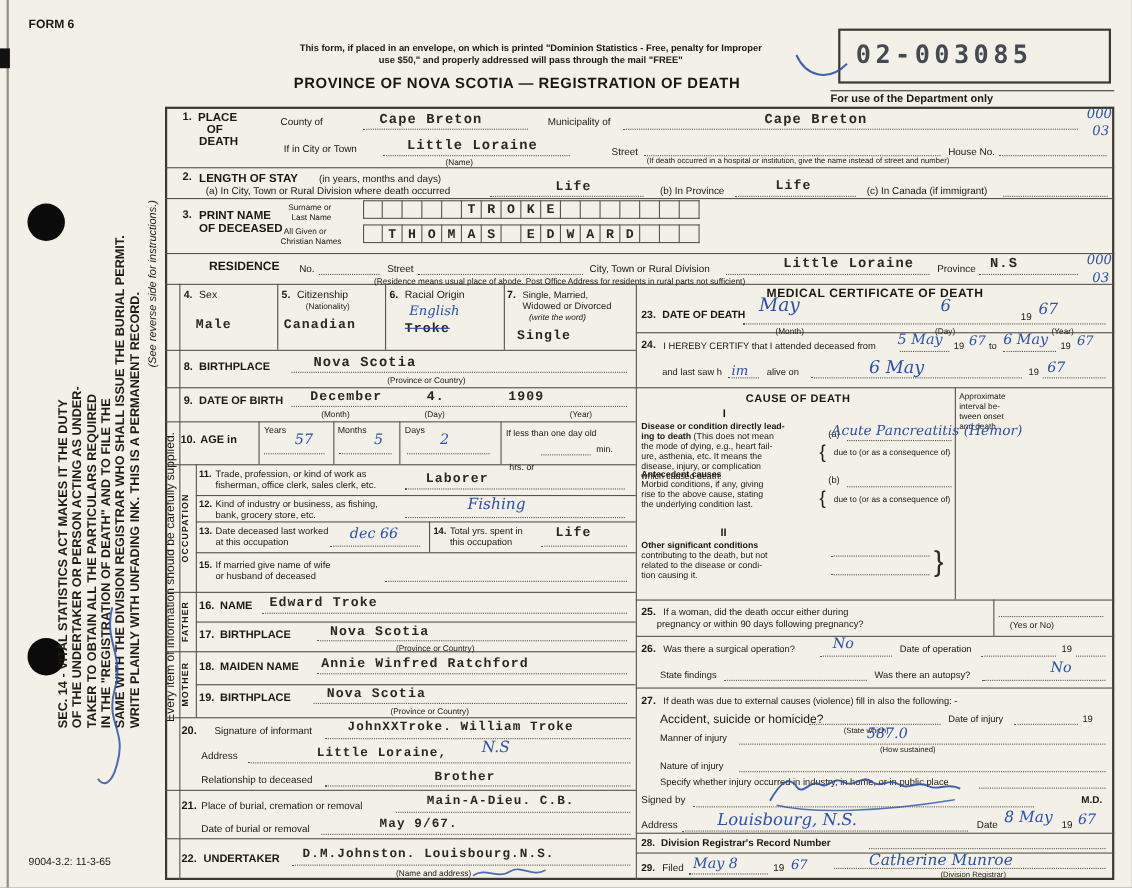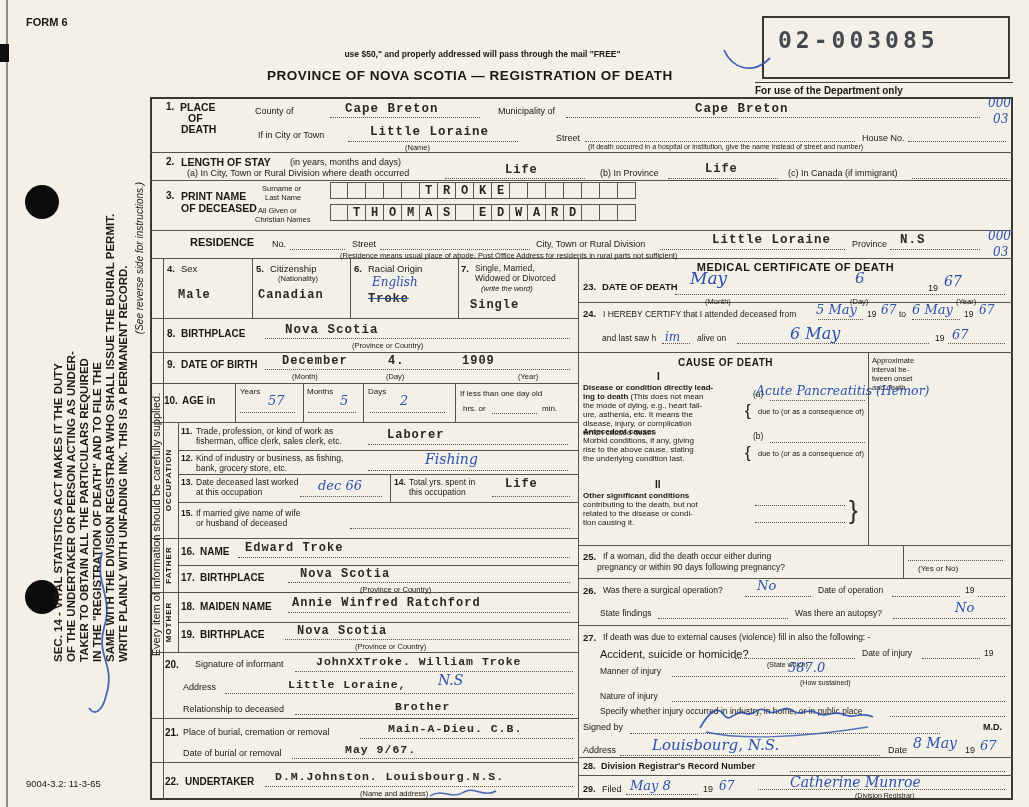--- a/index.html
+++ b/index.html
@@ -35,24 +35,25 @@
 
   <div class="abs" style="left:6px;top:0;width:2px;height:807px;background:#3c3c3c;opacity:.55"></div>
   <div class="abs" style="left:0;top:44px;width:9px;height:18px;background:#111"></div>
 
   <div class="abs b" style="left:26px;top:16px;font-size:11px">FORM 6</div>
   <div class="abs" style="left:26px;top:778px;font-size:9.5px">9004-3.2: 11-3-65</div>
 
   <div class="hole" style="left:25px;top:185px"></div>
   <div class="hole" style="left:25px;top:580px"></div>
 
+  <div class="abs b c" style="left:215px;top:38px;width:535px;font-size:8.5px">This form, if placed in an envelope, on which is printed "Dominion Statistics - Free, penalty for Improper</div>
   <div class="abs b c" style="left:215px;top:49px;width:535px;font-size:8.5px">use $50," and properly addressed will pass through the mail "FREE"</div>
   <div class="abs b c" style="left:220px;top:68px;width:500px;font-size:13.5px;letter-spacing:.5px">PROVINCE OF NOVA SCOTIA — REGISTRATION OF DEATH</div>
 
-  <div class="formbox" style="left:762px;top:16px;width:248px;height:63px">
+  <div class="formbox" style="left:762px;top:26px;width:248px;height:50px">
     <div class="abs b" style="left:14px;top:9px;font-size:23px;letter-spacing:4px;color:#454a52;font-family:'DejaVu Sans Mono',monospace">02-003085</div>
   </div>
   <div class="abs" style="left:755px;top:82px;width:258px;border-top:1.5px solid #3c372f">
     <div class="b" style="text-align:left;font-size:10px;padding:2px 4px 0 0">For use of the Department only</div>
   </div>
 
   <div class="rot b" style="left:-184px;top:348px;width:550px;height:78px;font-size:11.5px;line-height:13px;color:#201c15">
     <div>SEC. 14 - VITAL STATISTICS ACT MAKES IT THE DUTY</div>
     <div>OF THE UNDERTAKER OR PERSON ACTING AS UNDER-</div>
     <div>TAKER TO OBTAIN ALL THE PARTICULARS REQUIRED</div>
@@ -242,21 +243,21 @@
   <div class="abs" style="left:240px;top:387px;font-size:8px">Years</div>
   <div class="abs hw" style="left:268px;top:393px;font-size:13px">57</div>
   <div class="fl" style="left:240px;top:412px;width:55px"></div>
   <div class="abs" style="left:307px;top:387px;font-size:8px">Months</div>
   <div class="abs hw" style="left:340px;top:393px;font-size:13px">5</div>
   <div class="fl" style="left:308px;top:412px;width:48px"></div>
   <div class="abs" style="left:368px;top:387px;font-size:8px">Days</div>
   <div class="abs hw" style="left:400px;top:393px;font-size:13px">2</div>
   <div class="fl" style="left:370px;top:412px;width:75px"></div>
   <div class="abs" style="left:460px;top:389px;font-size:8px">If less than one day old</div>
-  <div class="abs" style="left:463px;top:404px;font-size:8px">hrs. or</div>
+  <div class="abs" style="left:463px;top:420px;font-size:8px">hrs. or</div>
   <div class="fl" style="left:492px;top:413px;width:45px"></div>
   <div class="abs" style="left:542px;top:404px;font-size:8px">min.</div>
 
   <div class="abs b" style="left:181px;top:426px;font-size:8.5px">11.</div>
   <div class="abs" style="left:196px;top:426px;font-size:8.5px">Trade, profession, or kind of work as</div>
   <div class="abs" style="left:196px;top:436px;font-size:8.5px">fisherman, office clerk, sales clerk, etc.</div>
   <div class="abs tw" style="left:387px;top:428px;font-size:12px">Laborer</div>
   <div class="fl" style="left:368px;top:444px;width:200px"></div>
 
   <div class="abs b" style="left:181px;top:453px;font-size:8.5px">12.</div>

